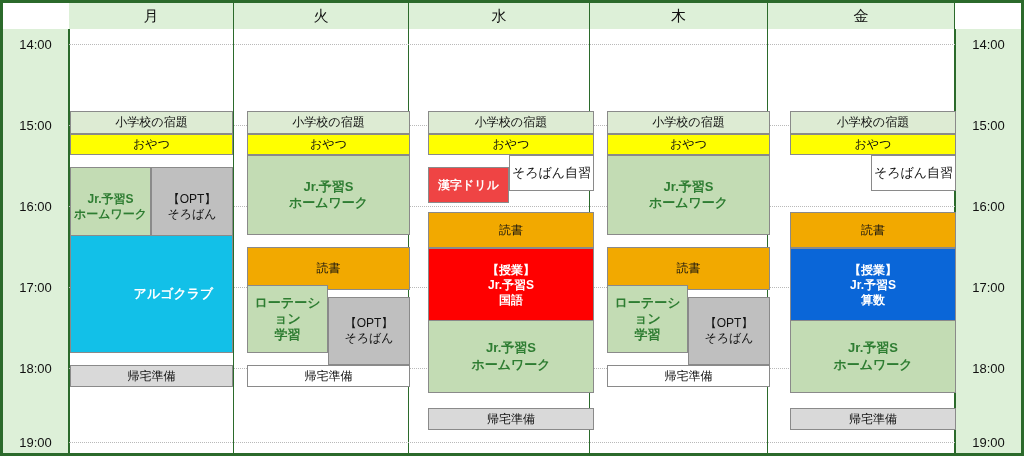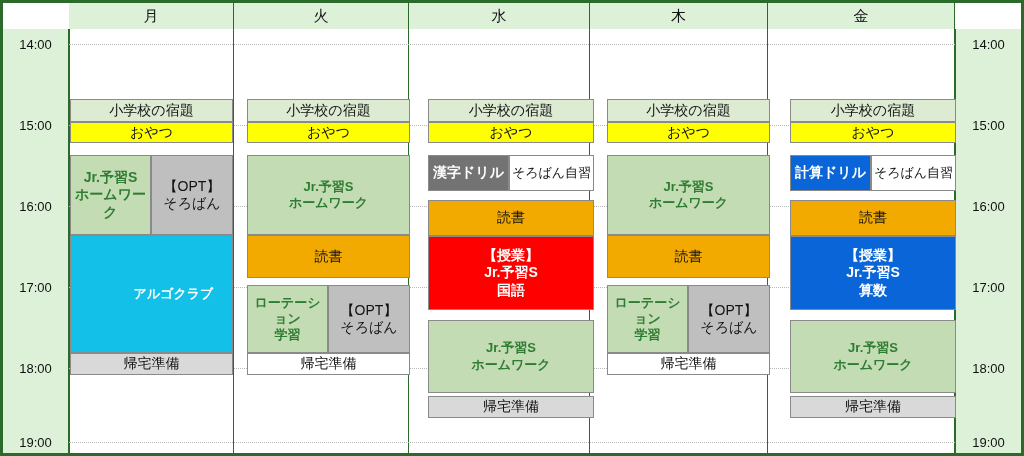--- a/index.html
+++ b/index.html
@@ -29,21 +29,21 @@
 
   
   .hline{position:absolute;left:69px;right:69px;border-top:1px dotted #b9b9b9;height:0;}
 
   
   .blk{position:absolute;box-sizing:border-box;border:1px solid #8a8a8a;
        display:flex;flex-direction:column;align-items:center;justify-content:center;
        text-align:center;line-height:1.25;overflow:hidden;}
   .blk span{display:block;}
   .t11{font-size:13px;}
-  .t12{font-size:14px;}
+  .t12{font-size:12px;margin-top:12px;}
   .t13{font-size:13px;}
 </style>
 </head>
 <body>
 
 <div id="wrap">
   <div class="frame"></div>
 
   <div class="hdr first" style="left:69px;width:165px;">
       <span>月</span>
@@ -136,21 +136,21 @@
   <div class="blk t12" style="left: 247px; top: 353px; width: 163px; height: 22px; background: rgb(255, 255, 255); color: rgb(17, 17, 17);">
       <span>帰宅準備</span>
     </div>
 
   <div class="blk t12" style="left: 428px; top: 99px; width: 166px; height: 23px; background: rgb(221, 235, 211); color: rgb(17, 17, 17);">
       <span>小学校の宿題</span>
     </div>
   <div class="blk t12" style="left: 428px; top: 122px; width: 166px; height: 21px; background: rgb(255, 255, 0); color: rgb(17, 17, 17);">
       <span>おやつ</span>
     </div>
-  <div class="blk t12" style="left: 428px; top: 155px; width: 81px; height: 36px; background: #737373; color: rgb(255, 255, 255); font-weight: bold;">
+  <div class="blk t12" style="left: 428px; top: 155px; width: 81px; height: 36px; background: #ef4444; color: rgb(255, 255, 255); font-weight: bold;">
       <span>漢字ドリル</span>
     </div>
   <div class="blk t11" style="left: 509px; top: 155px; width: 85px; height: 36px; background: rgb(255, 255, 255); color: rgb(17, 17, 17);">
       <span>そろばん自習</span>
     </div>
   <div class="blk t12" style="left: 428px; top: 200px; width: 166px; height: 36px; background: rgb(242, 169, 0); color: rgb(17, 17, 17);">
       <span>読書</span>
     </div>
   <div class="blk t12" style="left: 428px; top: 236px; width: 166px; height: 74px; background: rgb(255, 0, 0); color: rgb(255, 255, 255); font-weight: bold;">
       <span>【授業】</span>
@@ -189,23 +189,20 @@
   <div class="blk t12" style="left: 607px; top: 353px; width: 163px; height: 22px; background: rgb(255, 255, 255); color: rgb(17, 17, 17);">
       <span>帰宅準備</span>
     </div>
 
   <div class="blk t12" style="left: 790px; top: 99px; width: 166px; height: 23px; background: rgb(221, 235, 211); color: rgb(17, 17, 17);">
       <span>小学校の宿題</span>
     </div>
   <div class="blk t12" style="left: 790px; top: 122px; width: 166px; height: 21px; background: rgb(255, 255, 0); color: rgb(17, 17, 17);">
       <span>おやつ</span>
     </div>
-  <div class="blk t12" style="left: 790px; top: 155px; width: 81px; height: 36px; background: rgb(10, 102, 216); color: rgb(255, 255, 255); font-weight: bold;">
-      <span>計算ドリル</span>
-    </div>
   <div class="blk t11" style="left: 871px; top: 155px; width: 85px; height: 36px; background: rgb(255, 255, 255); color: rgb(17, 17, 17);">
       <span>そろばん自習</span>
     </div>
   <div class="blk t12" style="left: 790px; top: 200px; width: 166px; height: 36px; background: rgb(242, 169, 0); color: rgb(17, 17, 17);">
       <span>読書</span>
     </div>
   <div class="blk t12" style="left: 790px; top: 236px; width: 166px; height: 74px; background: rgb(10, 102, 216); color: rgb(255, 255, 255); font-weight: bold;">
       <span>【授業】</span>
       <span>Jr.予習S</span>
       <span>算数</span>

